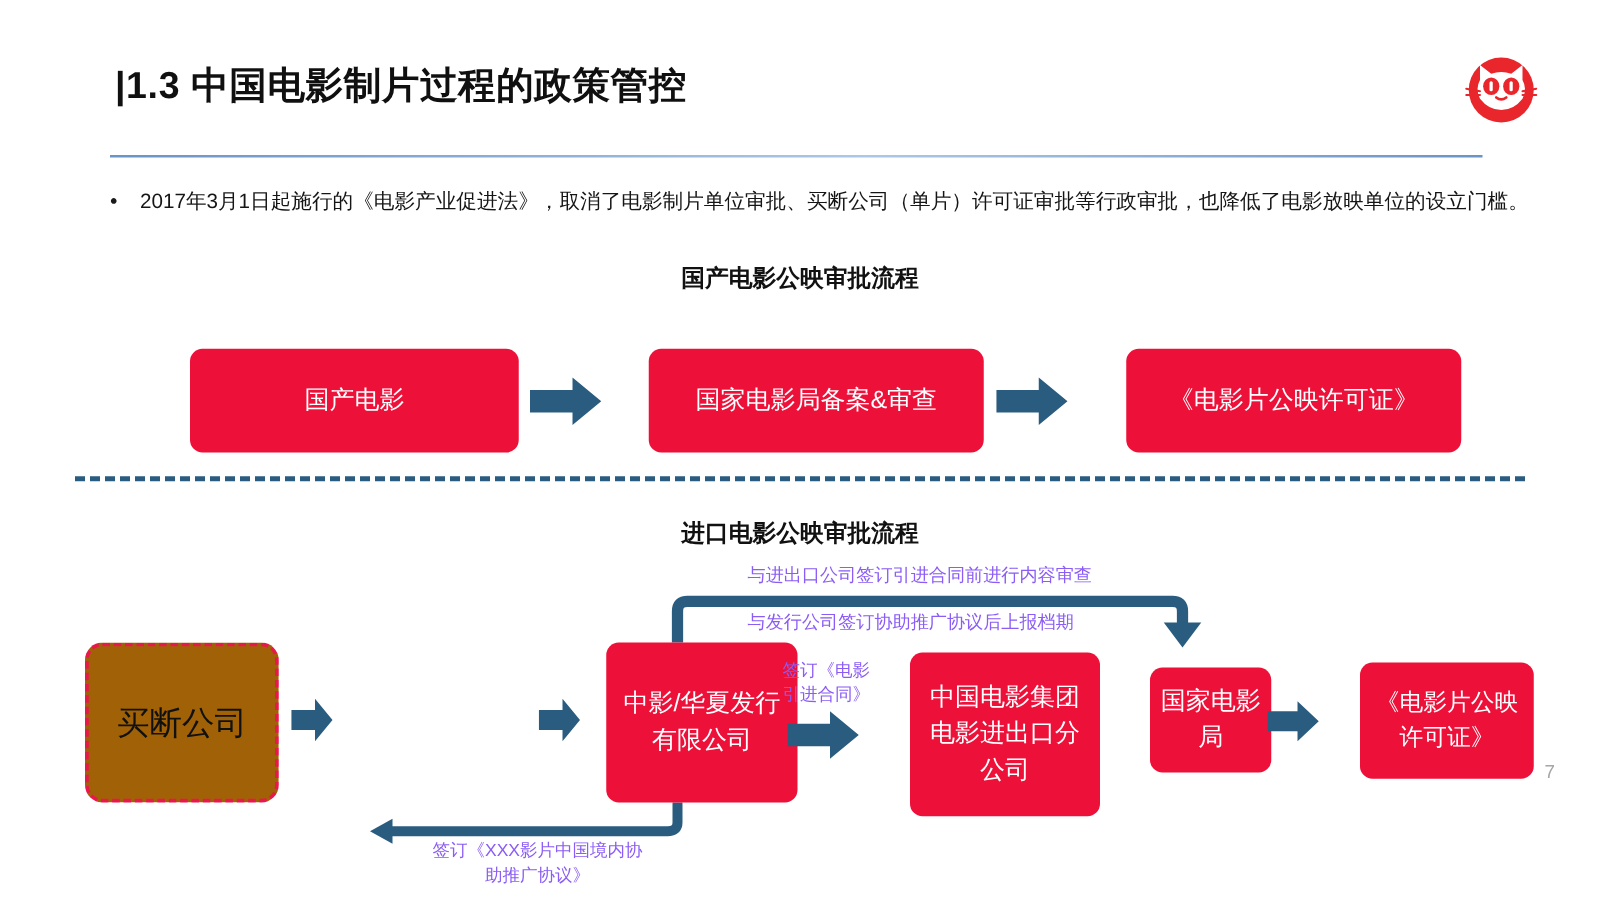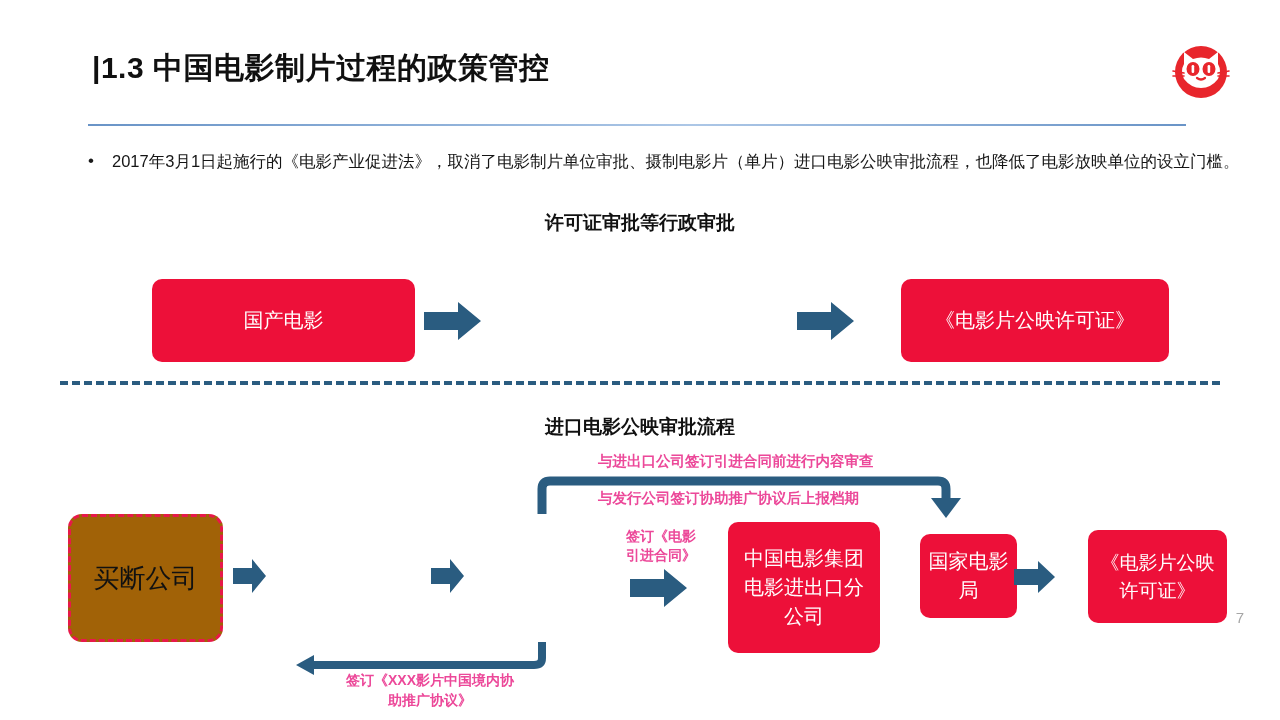--- a/index.html
+++ b/index.html
@@ -79,22 +79,22 @@
   
   #box-buyout       { left: 68px;  top: 514px; width: 155px; height: 128px; }
   #box-distributor  { left: 272px; top: 514px; width: 155px; height: 128px; }
   #box-cfg-huaxia   { left: 466px; top: 514px; width: 153px; height: 128px; }
   #box-import-corp  { left: 709px; top: 522px; width: 152px; height: 131px; }
   #box-nfa          { left: 901px; top: 534px; width: 97px;  height: 84px; }
   #box-import-permit{ left: 1069px;top: 530px; width: 139px; height: 93px; font-size:19px;}
 
   
   .conn-label {
-    position: absolute; font-size: 14.5px; color: #ec4899; text-align: center;
-    line-height: 1.35; white-space: nowrap; font-weight: bold;
+    position: absolute; font-size: 14.5px; color: #8b5cf6; text-align: center;
+    line-height: 1.35; white-space: nowrap;
   }
   #label-content-review { left: 598px; top: 452px; }
   #label-schedule       { left: 598px; top: 489px; }
   #label-import-contract{ left: 620px; top: 527px; white-space: normal; width: 82px;
                           font-size: 14px; line-height: 1.35; text-align:center; }
   #label-promo-agreement{ left: 345px; top: 670px; white-space: normal; width: 170px;
                           font-size: 14px; line-height:1.45; text-align:center; }
 
   
   .conn { position: absolute; left:0; top:0; width:1280px; height:720px; pointer-events:none; }
@@ -127,33 +127,34 @@
         <line x1="6" y1="33" x2="17" y2="35"></line>
         <line x1="6" y1="38" x2="17" y2="38"></line>
         <line x1="62" y1="33" x2="51" y2="35"></line>
         <line x1="62" y1="38" x2="51" y2="38"></line>
       </g>
     </svg>
   </div>
 
   <div class="bullet-row">
     <div class="bullet-dot">•</div>
-    <div class="bullet-text">2017年3月1日起施行的《电影产业促进法》，取消了电影制片单位审批、摄制电影片（单片）进口电影公映审批流程，也降低了电影放映单位的设立门槛。</div>
-  </div>
-
-  <div class="sec-head" id="sec-head-domestic">许可证审批等行政审批</div>
+    <div class="bullet-text">2017年3月1日起施行的《电影产业促进法》，取消了电影制片单位审批、买断公司（单片）许可证审批等行政审批，也降低了电影放映单位的设立门槛。</div>
+  </div>
+
+  <div class="sec-head" id="sec-head-domestic">国产电影公映审批流程</div>
 
   <div class="rbox" id="box-domestic-film">国产电影</div>
 
   <div class="arrow" style="left:424px; top:300px;">
     <svg width="58" height="42" viewBox="0 0 58 42">
       <path d="M0 12 L34 12 L34 2 L57 21 L34 40 L34 30 L0 30 Z" fill="#2A5C80"></path>
     </svg>
   </div>
 
+  <div class="rbox" id="box-nfa-filing">国家电影局备案&amp;审查</div>
 
   <div class="arrow" style="left:797px; top:300px;">
     <svg width="58" height="42" viewBox="0 0 58 42">
       <path d="M0 12 L34 12 L34 2 L57 21 L34 40 L34 30 L0 30 Z" fill="#2A5C80"></path>
     </svg>
   </div>
 
   <div class="rbox" id="box-domestic-permit">《电影片公映许可证》</div>
 
   <div class="divider"></div>
@@ -180,20 +181,21 @@
     </svg>
   </div>
 
 
   <div class="arrow" style="left:431px; top:558px;">
     <svg width="34" height="36" viewBox="0 0 34 36">
       <path d="M0 10 L19 10 L19 1 L33 18 L19 35 L19 26 L0 26 Z" fill="#2A5C80"></path>
     </svg>
   </div>
 
+  <div class="rbox" id="box-cfg-huaxia">中影/华夏发行有限公司</div>
 
   <div class="conn-label" id="label-import-contract">签订《电影引进合同》</div>
 
   <div class="arrow" style="left:630px; top:567px;">
     <svg width="58" height="42" viewBox="0 0 58 42">
       <path d="M0 12 L34 12 L34 2 L57 21 L34 40 L34 30 L0 30 Z" fill="#2A5C80"></path>
     </svg>
   </div>
 
   <div class="rbox" id="box-nfa">国家电影局</div>

